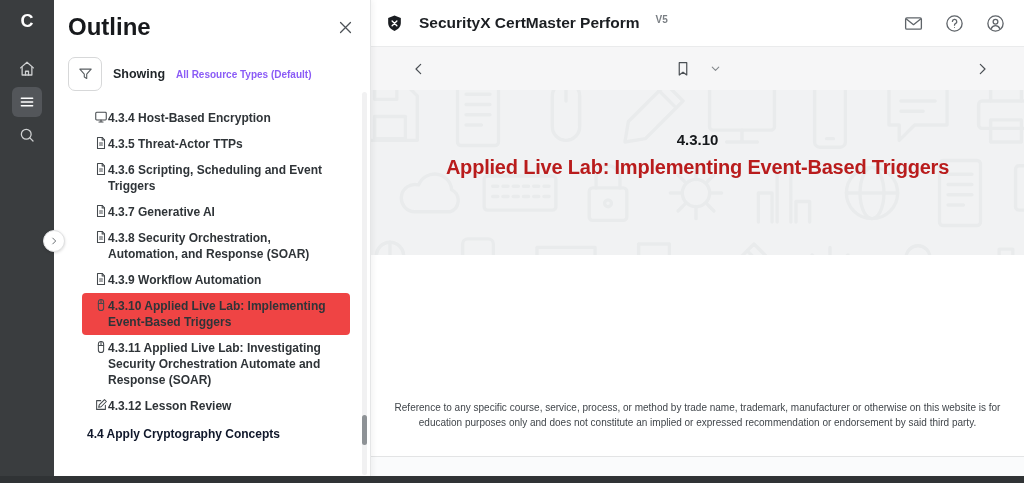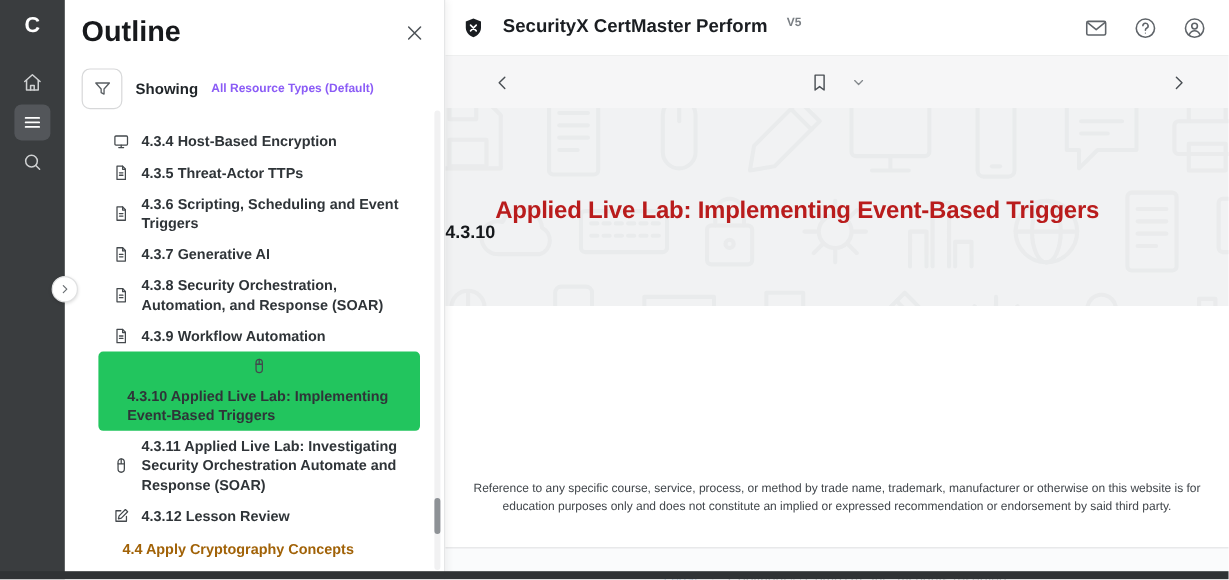--- a/index.html
+++ b/index.html
@@ -20,26 +20,26 @@
     border-right:1px solid #e5e6e7; box-shadow:2px 0 6px rgba(0,0,0,.05); z-index:10; }
   .outline-header { display:flex; align-items:center; justify-content:space-between; padding:13px 16px 0 14px; }
   .outline-title { font-size:24px; font-weight:700; color:#17191c; }
   .close-btn { border:none; background:transparent; cursor:pointer; color:#4d5257; display:flex; }
   .filter-row { display:flex; align-items:center; gap:11px; margin:16px 0 0 14px;text-align:right; }
   .filter-btn { width:34px; height:34px; flex:none; background:#fff; border:1px solid #d7d8d9; border-radius:7px;
     display:flex; align-items:center; justify-content:center; cursor:pointer; color:#5a5f63; }
   .showing-label { font-size:12.5px; font-weight:700; color:#1f2428; }
   .filter-value { font-size:10px; color:#8b5cf6;font-weight:bold; }
   .outline-list { margin-top:14px; padding-left:28px; display:flex; flex-direction:column; }
-  .outline-item { display:flex; align-items:center; gap:10px; padding:5px 12px; border-radius:4px;
+  .outline-item { display:flex; align-items:flex-start; padding:5px 12px; border-radius:4px;
     cursor:pointer; width:268px; }
-  .outline-item.selected { background:#22c55e;flex-direction:column; }
+  .outline-item.selected { background:#ef4444; }
   .outline-item .oi-icon { flex:none; width:14px; height:14px; color:#44494d; }
   .oi-label { width:220px; font-size:12px; line-height:16px; font-weight:700; color:#2f3438; }
-  .outline-section { margin:8px 0 0 48px; font-size:12px; font-weight:700; color:#a16207; }
+  .outline-section { margin:8px 0 0 33px; font-size:12px; font-weight:700; color:#0f172a; }
   .scroll-track { position:absolute; top:92px; bottom:8px; right:3px; width:5px; background:#f1f1f2; border-radius:3px; }
   .scroll-thumb { position:absolute; top:323px; right:0; width:5px; height:30px; background:#8e9296; border-radius:3px; cursor:grab; }
 
   
   .collapse-toggle { position:absolute; left:43px; top:230px; width:22px; height:22px; border-radius:50%;
     background:#fff; border:1px solid #e0e1e2; box-shadow:0 1px 3px rgba(0,0,0,.15); z-index:30;
     display:flex; align-items:center; justify-content:center; cursor:pointer; color:#6a6f73; padding:0; }
 
   
   main { flex:1; min-width:0; display:flex; flex-direction:column; position:relative; background:#fff; }
@@ -53,21 +53,21 @@
 
   .lesson-toolbar { height:43px; flex:none; background:#f6f6f7; position:relative;
     display:flex; align-items:center; justify-content:space-between; padding:0 30px 0 36px; }
   .nav-btn { border:none; background:transparent; cursor:pointer; color:#4a4f54; display:flex; padding:4px; }
   .bookmark-group { position:absolute; left:50%; top:50%; transform:translate(-50%,-50%);
     display:flex; align-items:center; gap:13px; }
   .bm-btn { border:none; background:transparent; cursor:pointer; color:#4a4f54; display:flex; padding:2px; }
   .bm-caret { color:#84898d; }
 
   .banner { height:165px; flex:none; background:#f1f2f3; position:relative; overflow:hidden;
-    display:flex; flex-direction:row; align-items:center; }
+    display:flex; flex-direction:column; align-items:center; }
   .doodles { position:absolute; inset:0; color:#e7e9ea; pointer-events:none; z-index:1; }
   .doodles svg { position:absolute; opacity:.75; }
   .lesson-number { margin-top:41px; font-size:15px; font-weight:700; color:#15181b; z-index:2; }
   .lesson-title { margin-top:8px; font-size:20px; font-weight:700; color:#b91c1c; white-space:nowrap;
     letter-spacing:-0.2px; z-index:2; }
 
   .content-body { flex:1; position:relative; background:#fff; }
   .disclaimer { position:absolute; top:146px; left:50%; transform:translateX(-50%); width:624px;
     text-align:center; font-size:10px; line-height:1.45; color:#41464b; }
 

